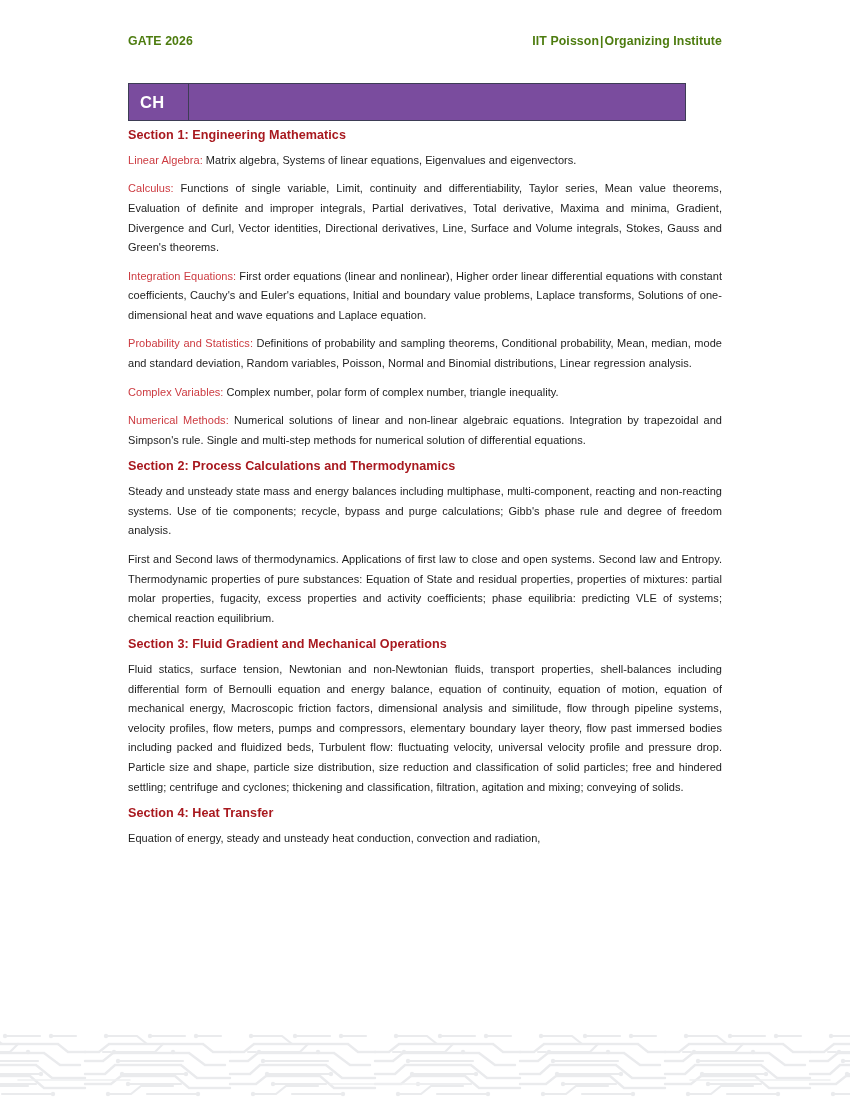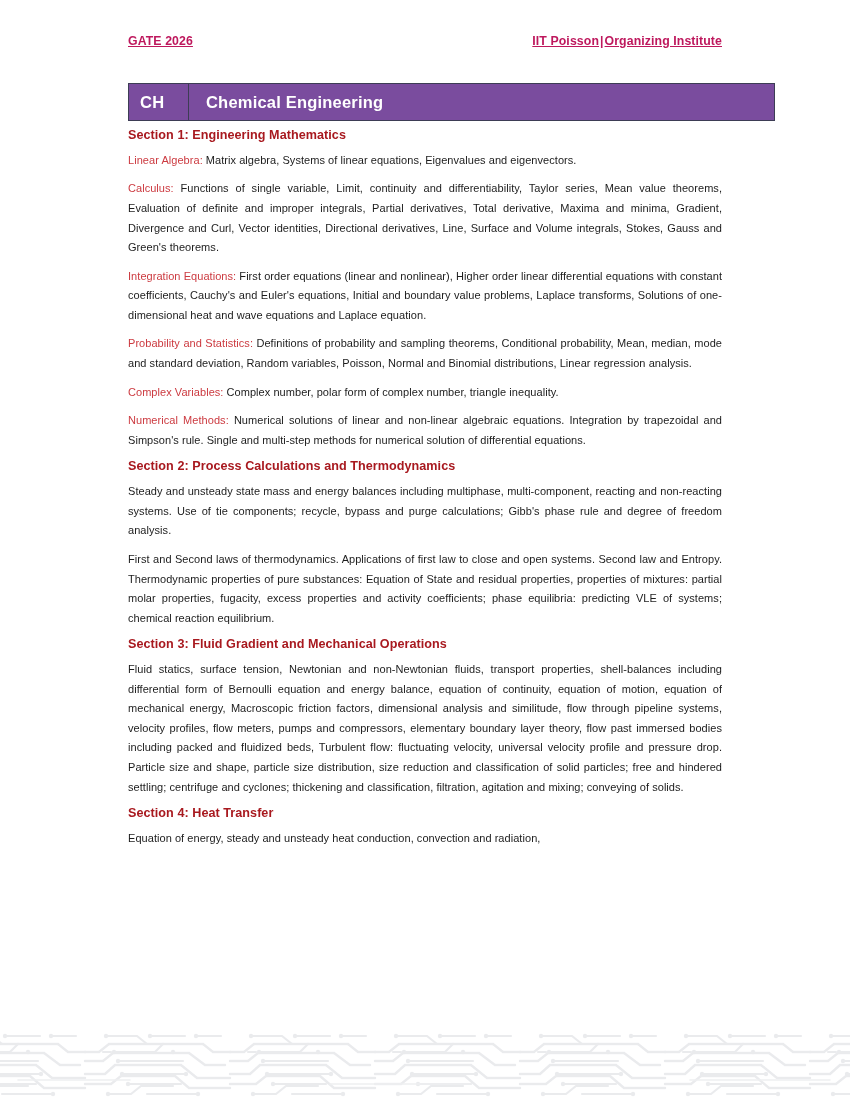--- a/index.html
+++ b/index.html
@@ -27,36 +27,35 @@
     position: absolute;
     left: 128px;
     top: 34px;
     width: 594px;
     display: flex;
     justify-content: space-between;
     align-items: center;
     font-size: 12.3px;
     font-weight: bold;
     letter-spacing: 0.1px;
-    color: #be185d;
-    text-decoration: underline;
+    color: #4d7c0f;
   }
   .header-left { white-space: nowrap; }
   .header-right { white-space: nowrap; }
   .header-right .sep {
     font-weight: bold;
     padding: 0 1px;
   }
 
   
   .subject-banner {
     position: absolute;
     left: 128px;
     top: 83px;
-    width: 647px;
+    width: 558px;
     height: 38px;
     background: #7a4c9e;
     border: 1px solid #3d3d55;
     box-sizing: border-box;
     display: flex;
     align-items: center;
   }
   .subject-code {
     width: 60px;
     height: 100%;
@@ -136,21 +135,20 @@
 
 <div class="page">
 
   <div class="page-header">
     <div class="header-left">GATE 2026</div>
     <div class="header-right"><span>IIT Poisson</span><span class="sep">|</span><span>Organizing Institute</span></div>
   </div>
 
   <div class="subject-banner">
     <div class="subject-code">CH</div>
-    <div class="subject-name">Chemical Engineering</div>
   </div>
 
   <div class="content" id="syllabus-content">
       <div class="section-heading">Section 1: Engineering Mathematics</div>
       <p class="para"><span class="topic-label">Linear Algebra:</span><span> Matrix algebra, Systems of linear equations, Eigenvalues and eigenvectors.</span></p>
       <p class="para"><span class="topic-label">Calculus:</span><span> Functions of single variable, Limit, continuity and differentiability, Taylor series, Mean value theorems, Evaluation of definite and improper integrals, Partial derivatives, Total derivative, Maxima and minima, Gradient, Divergence and Curl, Vector identities, Directional derivatives, Line, Surface and Volume integrals, Stokes, Gauss and Green's theorems.</span></p>
       <p class="para"><span class="topic-label">Integration Equations:</span><span> First order equations (linear and nonlinear), Higher order linear differential equations with constant coefficients, Cauchy's and Euler's equations, Initial and boundary value problems, Laplace transforms, Solutions of one-dimensional heat and wave equations and Laplace equation.</span></p>
       <p class="para"><span class="topic-label">Probability and Statistics:</span><span> Definitions of probability and sampling theorems, Conditional probability, Mean, median, mode and standard deviation, Random variables, Poisson, Normal and Binomial distributions, Linear regression analysis.</span></p>
       <p class="para"><span class="topic-label">Complex Variables:</span><span> Complex number, polar form of complex number, triangle inequality.</span></p>
       <p class="para"><span class="topic-label">Numerical Methods:</span><span> Numerical solutions of linear and non-linear algebraic equations. Integration by trapezoidal and Simpson's rule. Single and multi-step methods for numerical solution of differential equations.</span></p>

